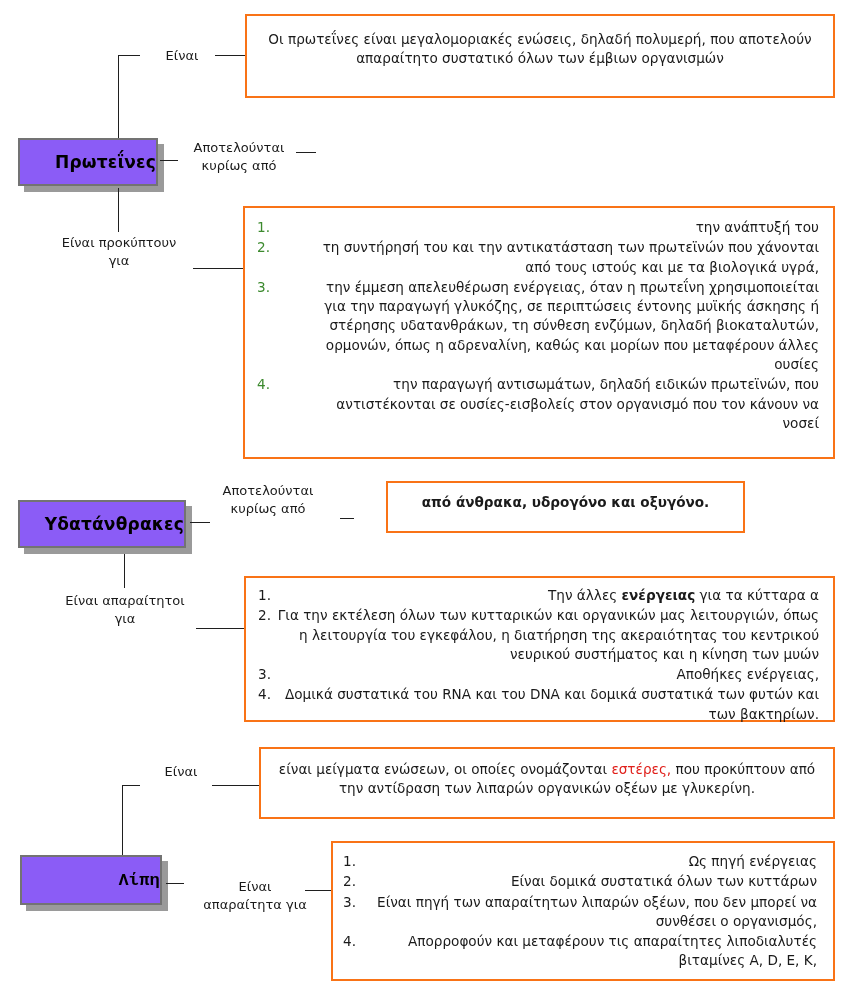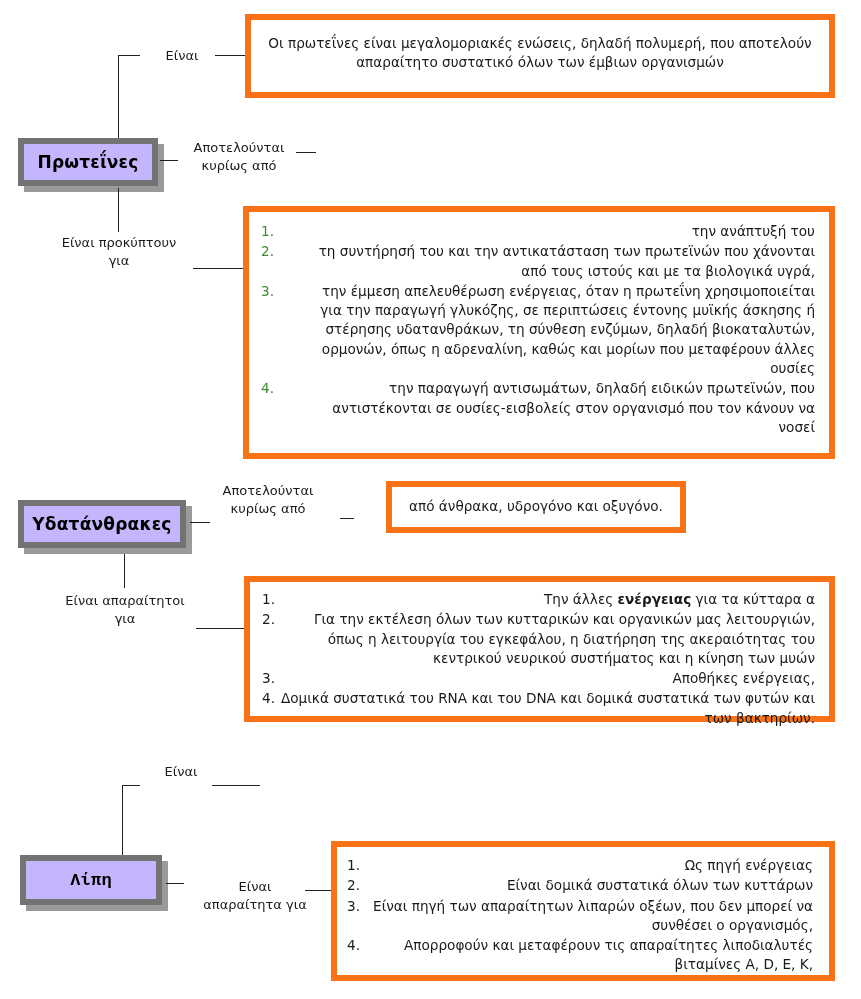--- a/index.html
+++ b/index.html
@@ -16,41 +16,41 @@
     position: relative;
     width: 861px;
     height: 999px;
     background: #ffffff;
     overflow: hidden;
   }
 
   
   .topic {
     position: absolute;
-    background: #c4b5fd;
-    border: 6px solid #737373;
+    background: #8b5cf6;
+    border: 2px solid #737373;
     box-shadow: 6px 6px 0 0 #9A9A9A;
     display: flex;
     align-items: center;
-    justify-content: center;
+    justify-content: flex-end;
     box-sizing: border-box;
   }
   .topic span {
     font-weight: bold;
     font-size: 17px;
     letter-spacing: .2px;
     color: #000000;
     white-space: nowrap;
   }
 
   
   .gbox {
     position: absolute;
     background: #ffffff;
-    border: 6px solid #f97316;
+    border: 2px solid #f97316;
     box-sizing: border-box;
   }
   .gbox .inner {
     padding: 8px 12px;
     font-size: 13.6px;
     line-height: 1.42;
     color: #1a1a1a;
   }
   .center { text-align: center; }
 
@@ -167,21 +167,21 @@
 
   <div class="topic" style="left:18px; top:500px; width:168px; height:48px;">
     <span>Υδατάνθρακες</span>
   </div>
 
   <div class="hline" style="left:190px; top:522px; width:20px;"></div>
   <div class="elabel" style="left:208px; top:482px; width:120px;">Αποτελούνται
 κυρίως από</div>
   <div class="hline" style="left:340px; top:518px; width:14px;"></div>
 
-  <div class="gbox" style="left:386px; top:481px; width:300px; height:52px;">
+  <div class="gbox" style="left:386px; top:481px; width:359px; height:52px;font-weight:bold;">
     <div class="inner center" style="padding-top:10px;">από άνθρακα, υδρογόνο και οξυγόνο.</div>
   </div>
 
   <div class="vline" style="left:124px; top:554px; height:34px;"></div>
   <div class="elabel" style="left:52px; top:592px; width:146px;">Είναι απαραίτητοι
 για</div>
   <div class="hline" style="left:196px; top:628px; width:48px;"></div>
 
   <div class="gbox" style="left:244px; top:576px; width:591px; height:146px;">
     <div class="inner" style="padding:8px 14px 0 12px;">
@@ -204,20 +204,25 @@
         </li>
       </ol>
     </div>
   </div>
 
   <div class="vline" style="left:122px; top:785px; height:75px;"></div>
   <div class="hline" style="left:122px; top:785px; width:18px;"></div>
   <div class="elabel" style="left:152px; top:763px; width:58px;">Είναι</div>
   <div class="hline" style="left:212px; top:785px; width:48px;"></div>
 
+  <div class="gbox" style="left:259px; top:747px; width:576px; height:72px;">
+    <div class="inner center" style="padding-top:11px;">
+      <span>είναι μείγματα ενώσεων, οι οποίες ονομάζονται </span><span class="red-n">εστέρες,</span><span> που προκύπτουν από την αντίδραση των λιπαρών οργανικών οξέων με γλυκερίνη.</span>
+    </div>
+  </div>
 
   <div class="topic" style="left:20px; top:855px; width:142px; height:50px;font-family:Liberation Mono, monospace;">
     <span>Λίπη</span>
   </div>
 
   <div class="hline" style="left:166px; top:883px; width:18px;"></div>
   <div class="elabel" style="left:196px; top:878px; width:118px;">Είναι
 απαραίτητα για</div>
   <div class="hline" style="left:305px; top:890px; width:28px;"></div>
 

